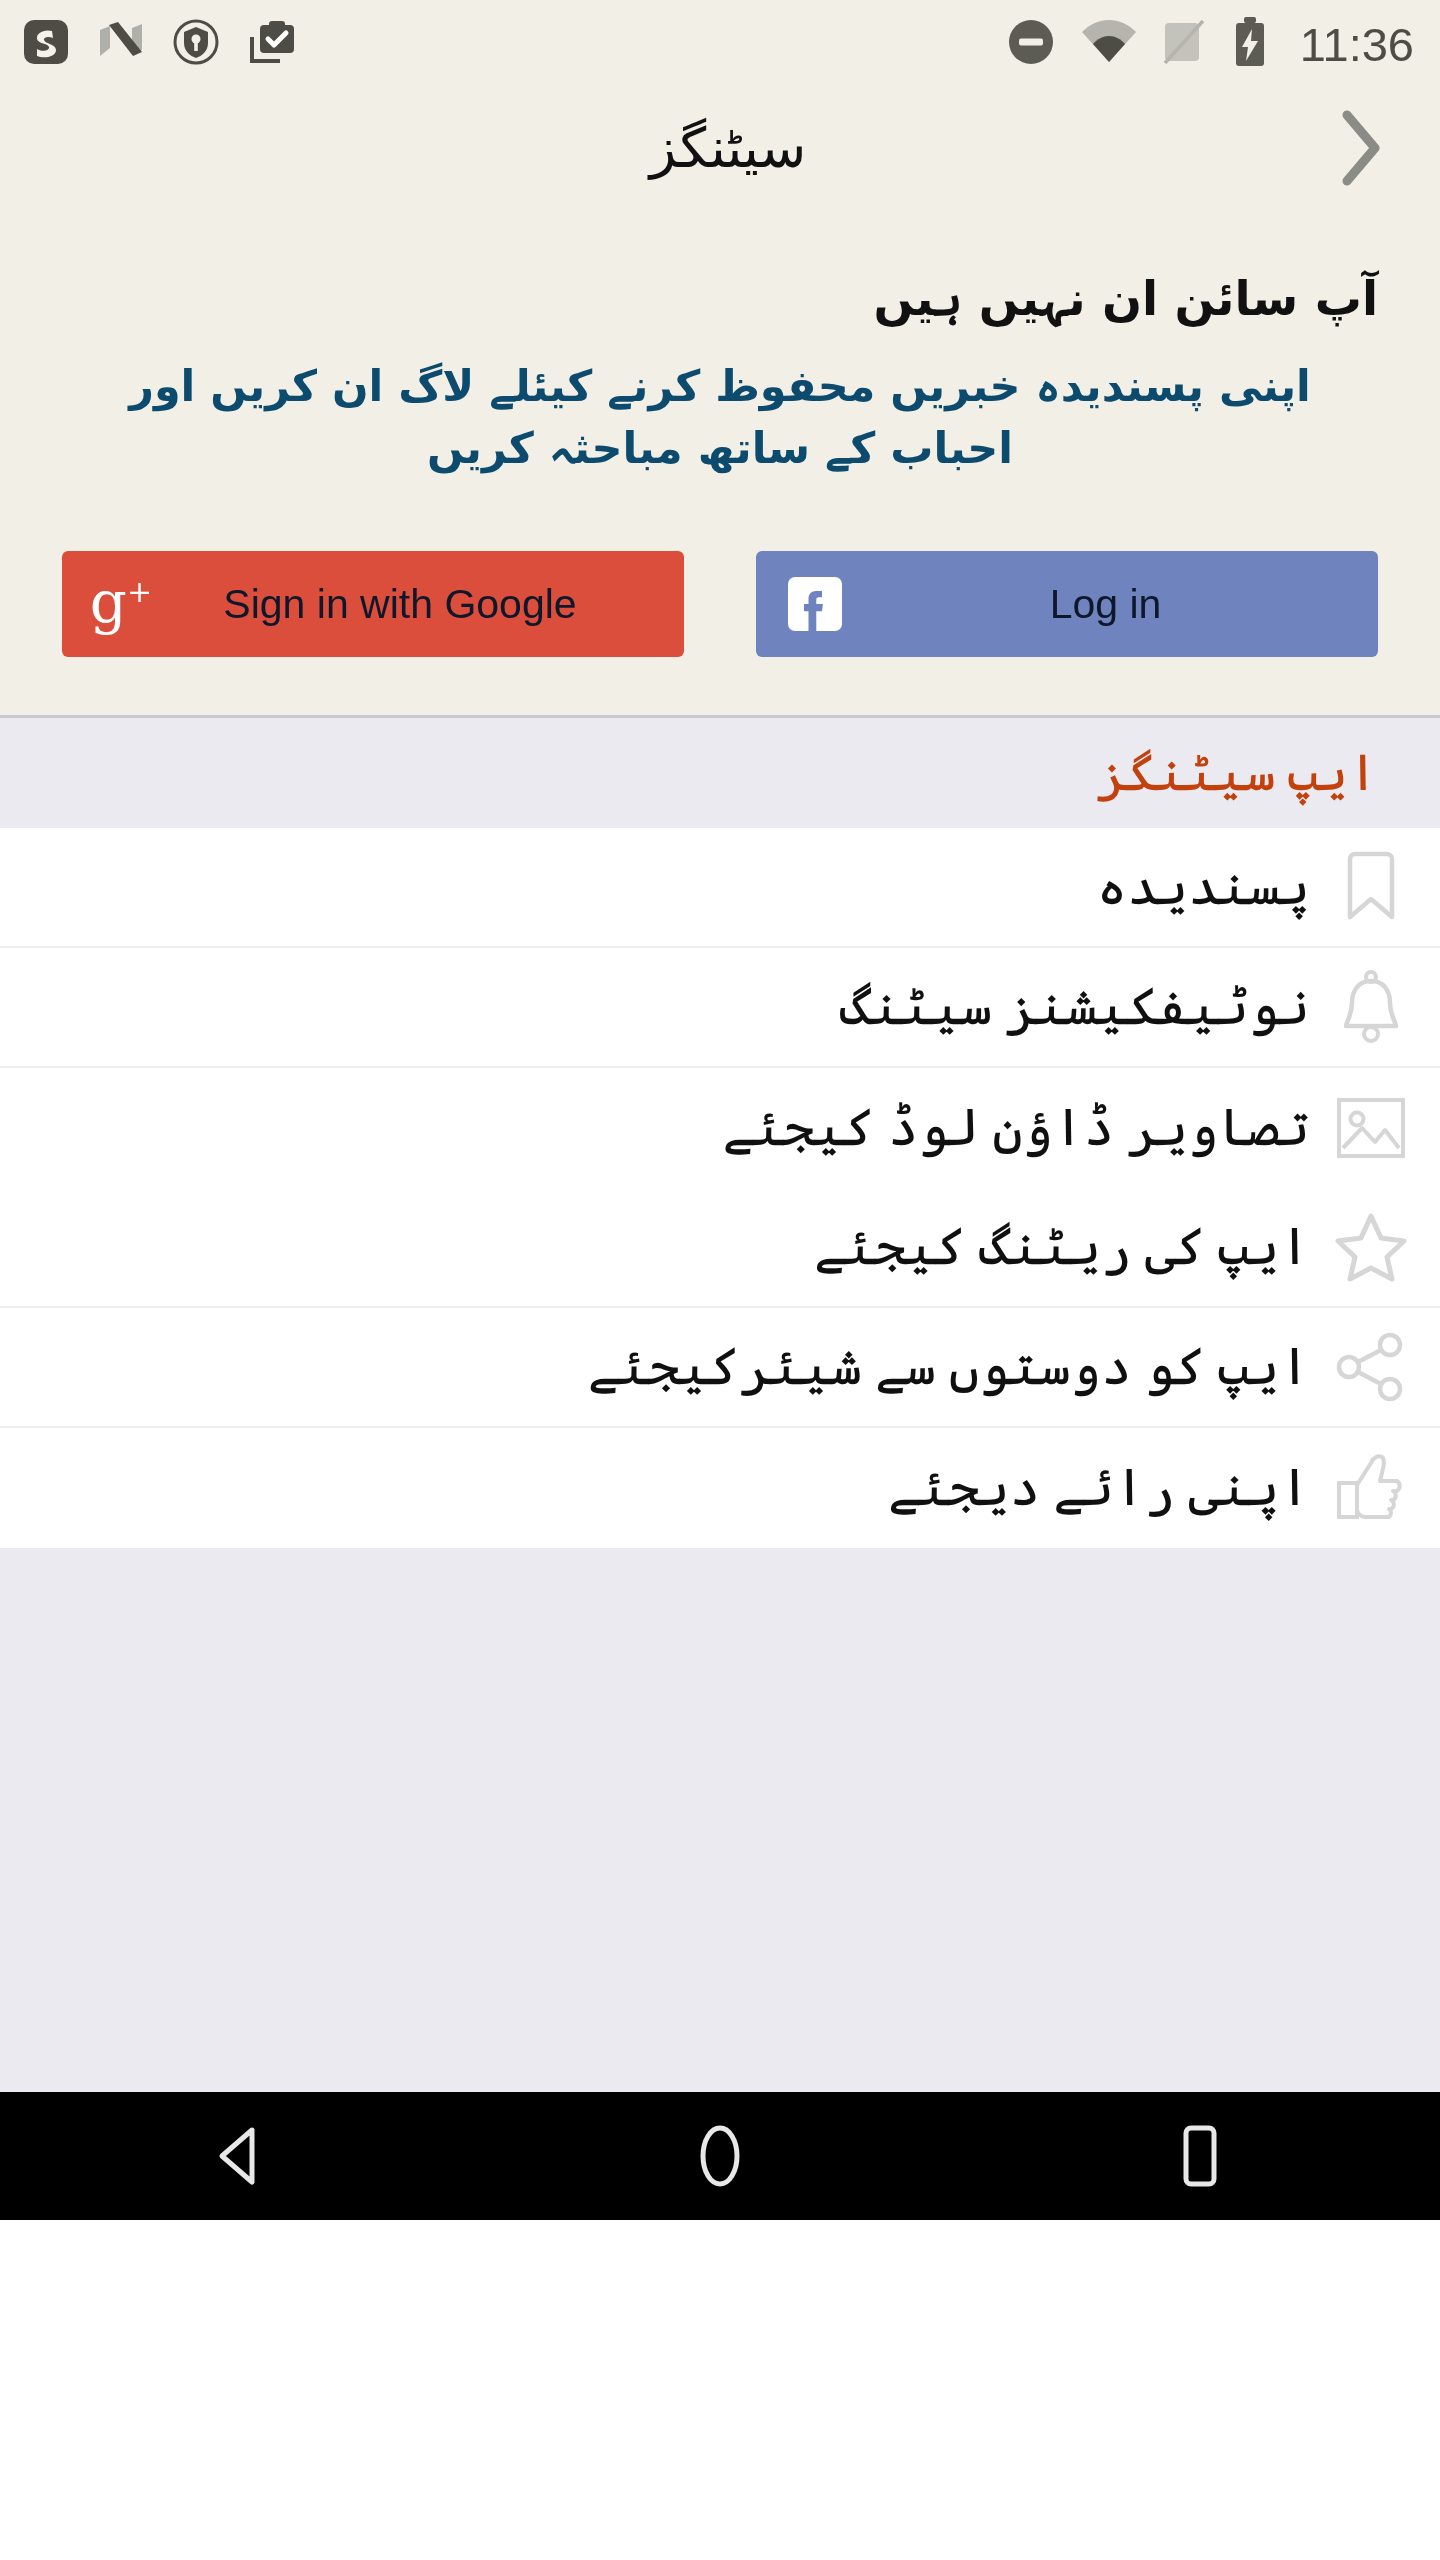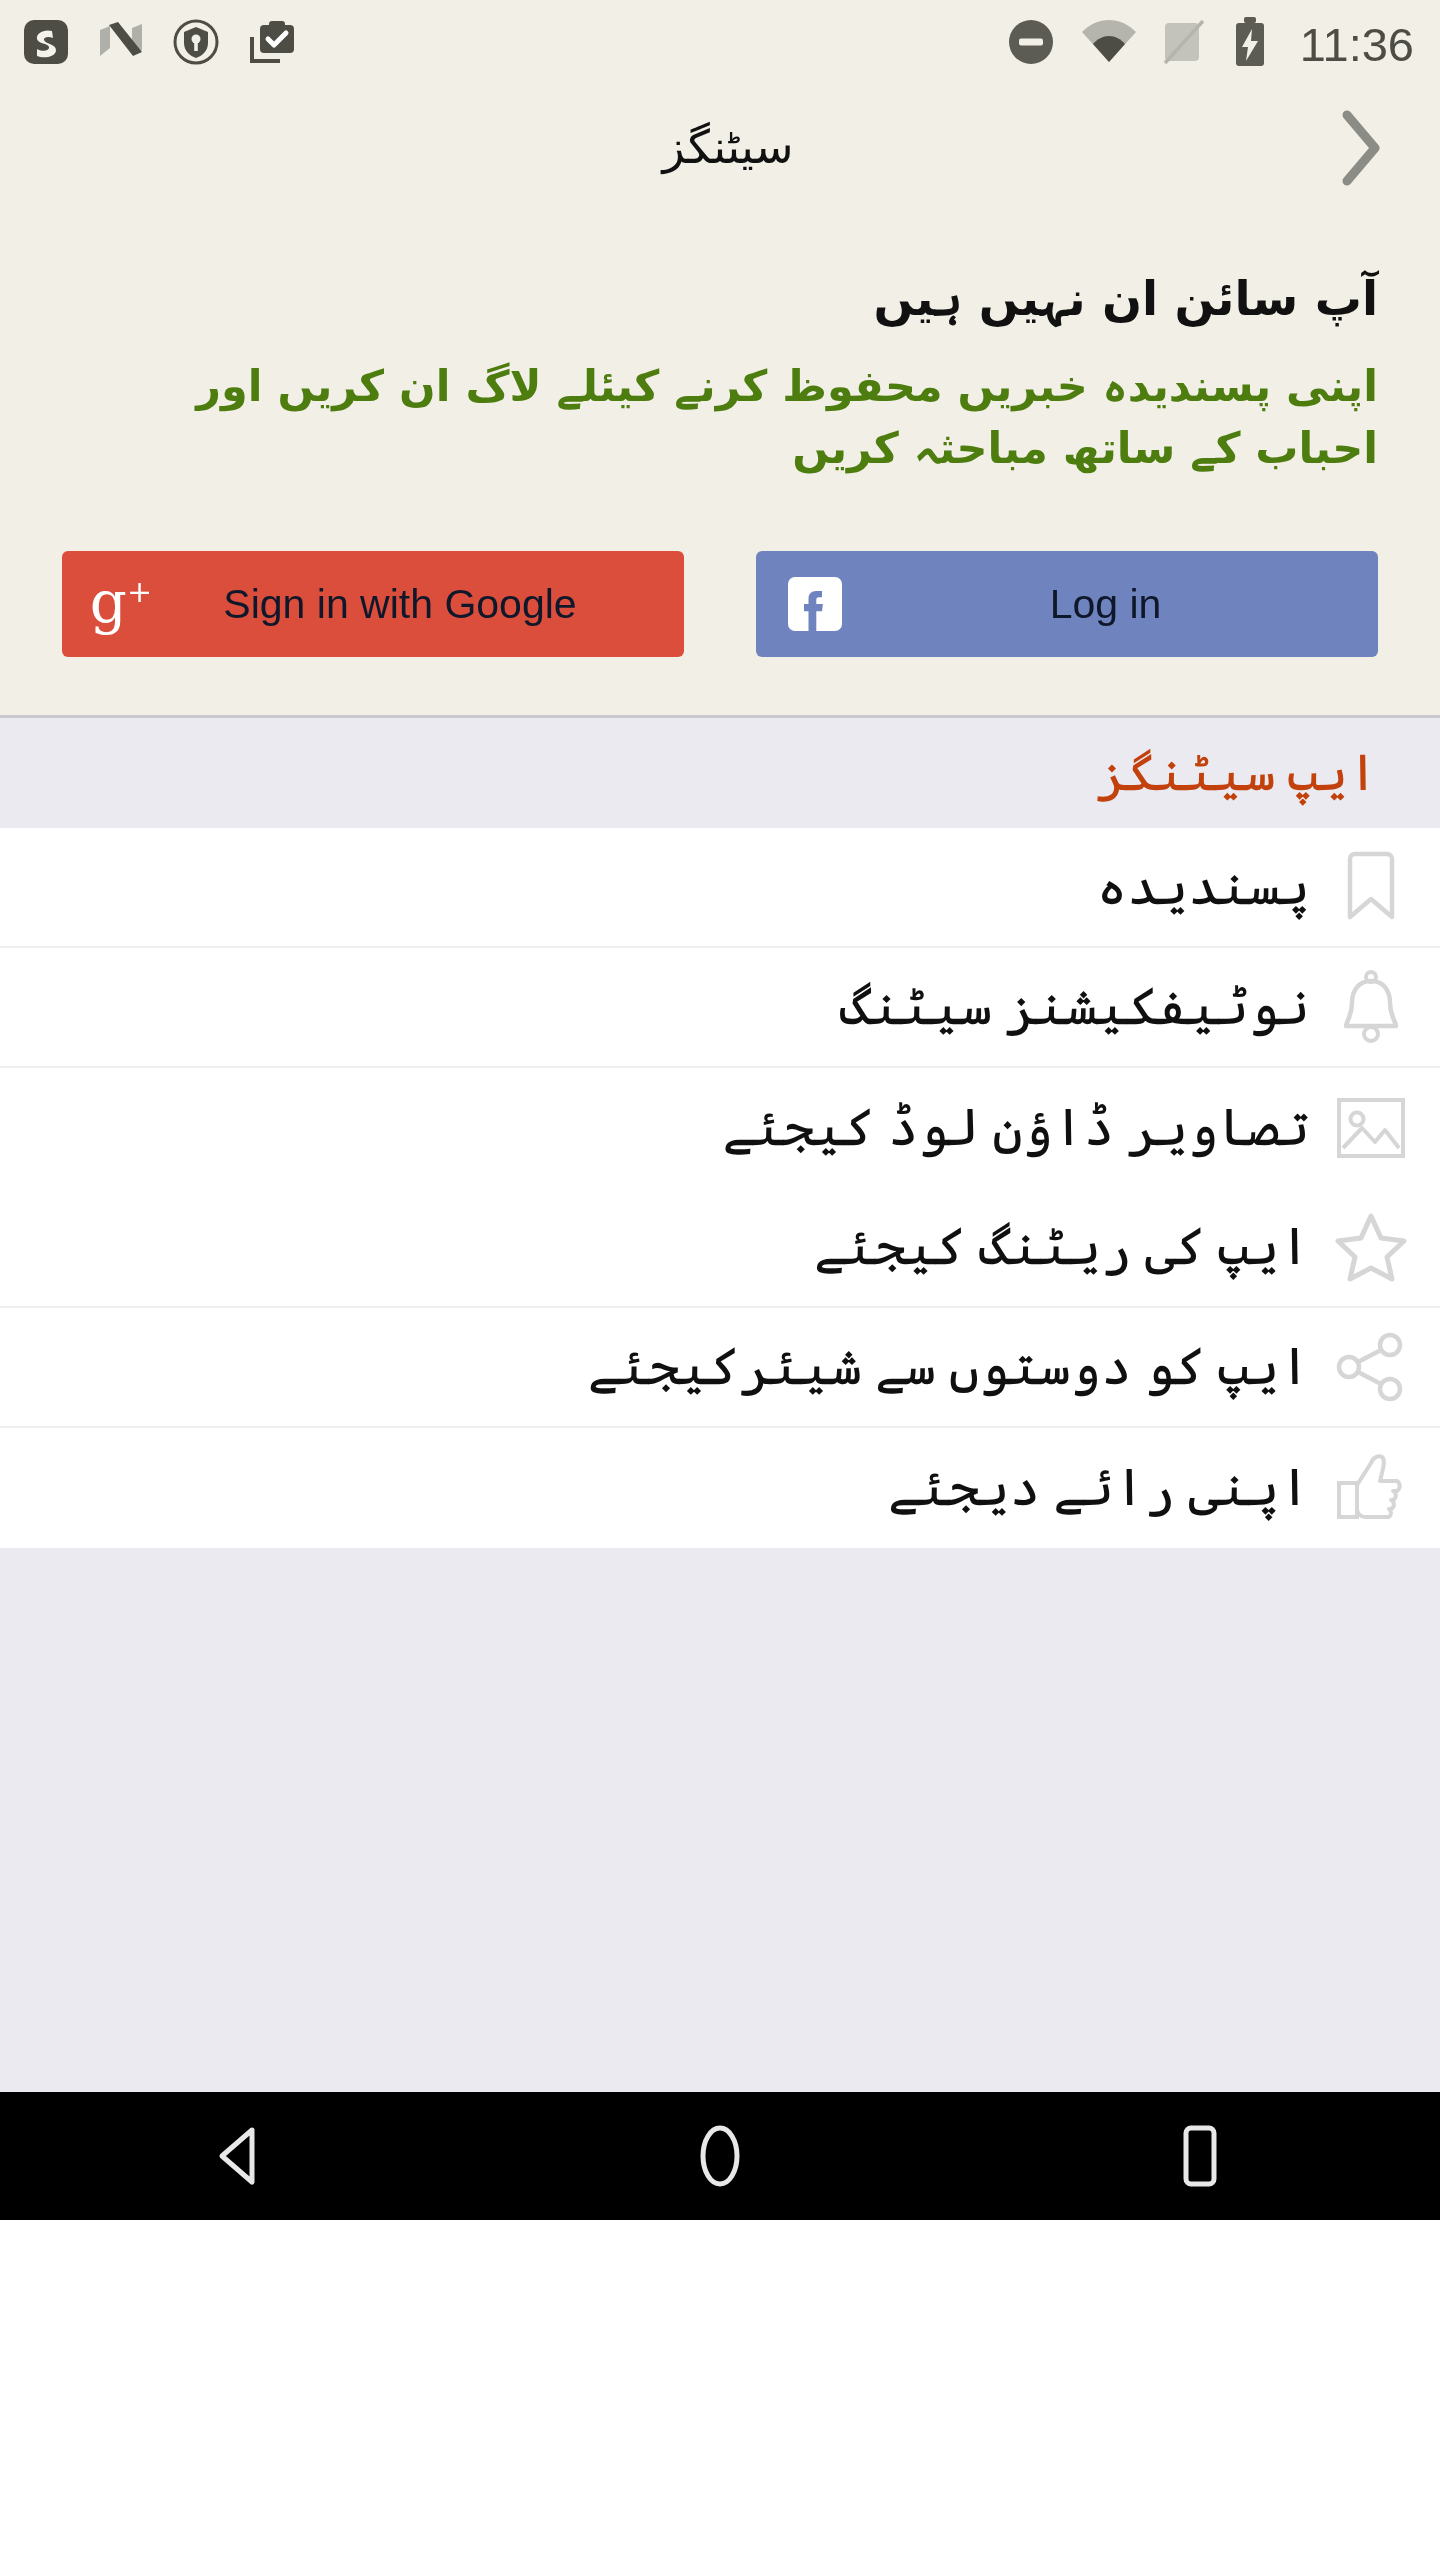--- a/index.html
+++ b/index.html
@@ -47,21 +47,21 @@
     height:120px;
     background:#f2efe6;
     position:relative;
     display:flex; align-items:center;
     flex:0 0 auto;
   }
   .appbar-title {
     position:absolute;
     left:16px; right:0;
     text-align:center;
-    font-size:46px;
+    font-size:55px;
     color:#111111;
     font-family:"DejaVu Sans", sans-serif;
     line-height:1.2;
   }
   .appbar-nav {
     position:absolute;
     right:34px;
     width:90px; height:90px;
     display:flex; align-items:center; justify-content:center;
     cursor:pointer;
@@ -79,22 +79,22 @@
     font-weight:bold;
     color:#111111;
     text-align:right;
     font-family:"DejaVu Sans", sans-serif;
     line-height:1.25;
     margin-bottom:26px;
   }
   .signin-sub {
     font-size:43px;
     font-weight:bold;
-    color:#4d7c0f;
-    text-align:right;
+    color:#0c4a6e;
+    text-align:center;
     font-family:"DejaVu Sans", sans-serif;
     line-height:1.45;
   }
 
   .btn-row {
     display:flex;
     gap:72px;
     margin-top:72px;
     direction:ltr;
   }

